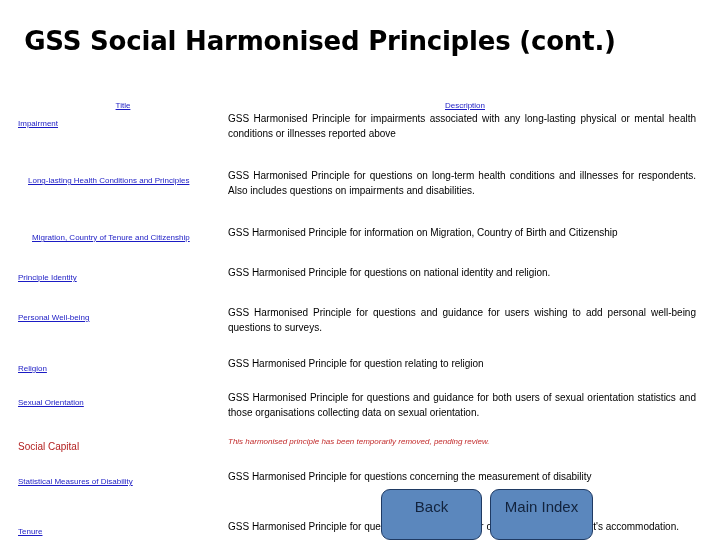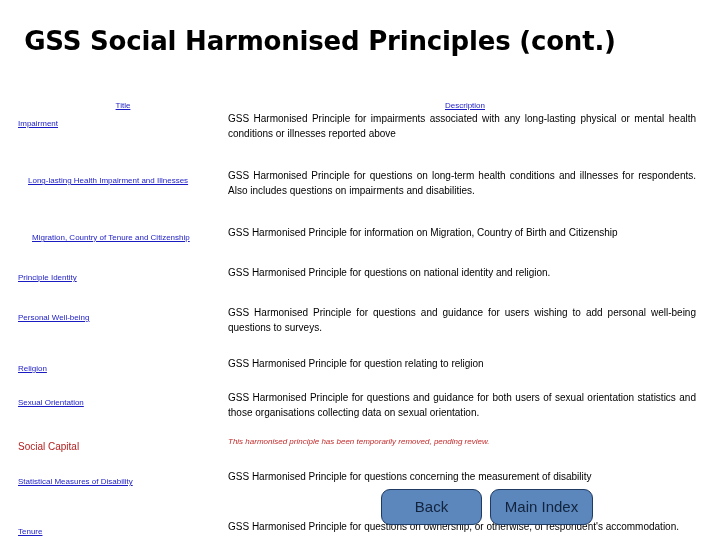--- a/index.html
+++ b/index.html
@@ -123,21 +123,21 @@
     gap: 8px;
     align-items: center;
   }
   .nav-button {
     background: #5b87bd;
     border: 1.5px solid #1f3a63;
     border-radius: 9px;
     color: #12233d;
     font-size: 15px;
     font-family: "Liberation Sans", sans-serif;
-    height: 36px;
+    height: 51px;
     line-height: 33px;
     text-align: center;
     cursor: pointer;
     padding: 0 6px;
     box-sizing: border-box;
     user-select: none;
   }
   #btn-back { width: 101px; }
   #btn-next { width: 120px; }
   #btn-main { width: 103px; }
@@ -169,21 +169,21 @@
           <td class="row-title-cell"><span class="link-title ">Impairment</span></td>
           <td class="row-desc-cell">
             <div class="desc-text">GSS Harmonised Principle for impairments associated with any long-lasting physical or mental health conditions or illnesses reported above</div>
           </td>
         </tr>
         <tr>
           <td class="sp-tall"></td>
           <td class="sp-tall"></td>
         </tr>
         <tr>
-          <td class="row-title-cell"><span class="link-title indent-1">Long-lasting Health Impairment and Illnesses</span></td>
+          <td class="row-title-cell"><span class="link-title indent-1">Long-lasting Health Conditions and Principles</span></td>
           <td class="row-desc-cell">
             <div class="desc-text">GSS Harmonised Principle for questions on long-term health conditions and illnesses for respondents. Also includes questions on impairments and disabilities.</div>
           </td>
         </tr>
         <tr>
           <td class="sp-tall"></td>
           <td class="sp-tall"></td>
         </tr>
         <tr>
           <td class="row-title-cell"><span class="link-title indent-2">Migration, Country of Tenure and Citizenship</span></td>

